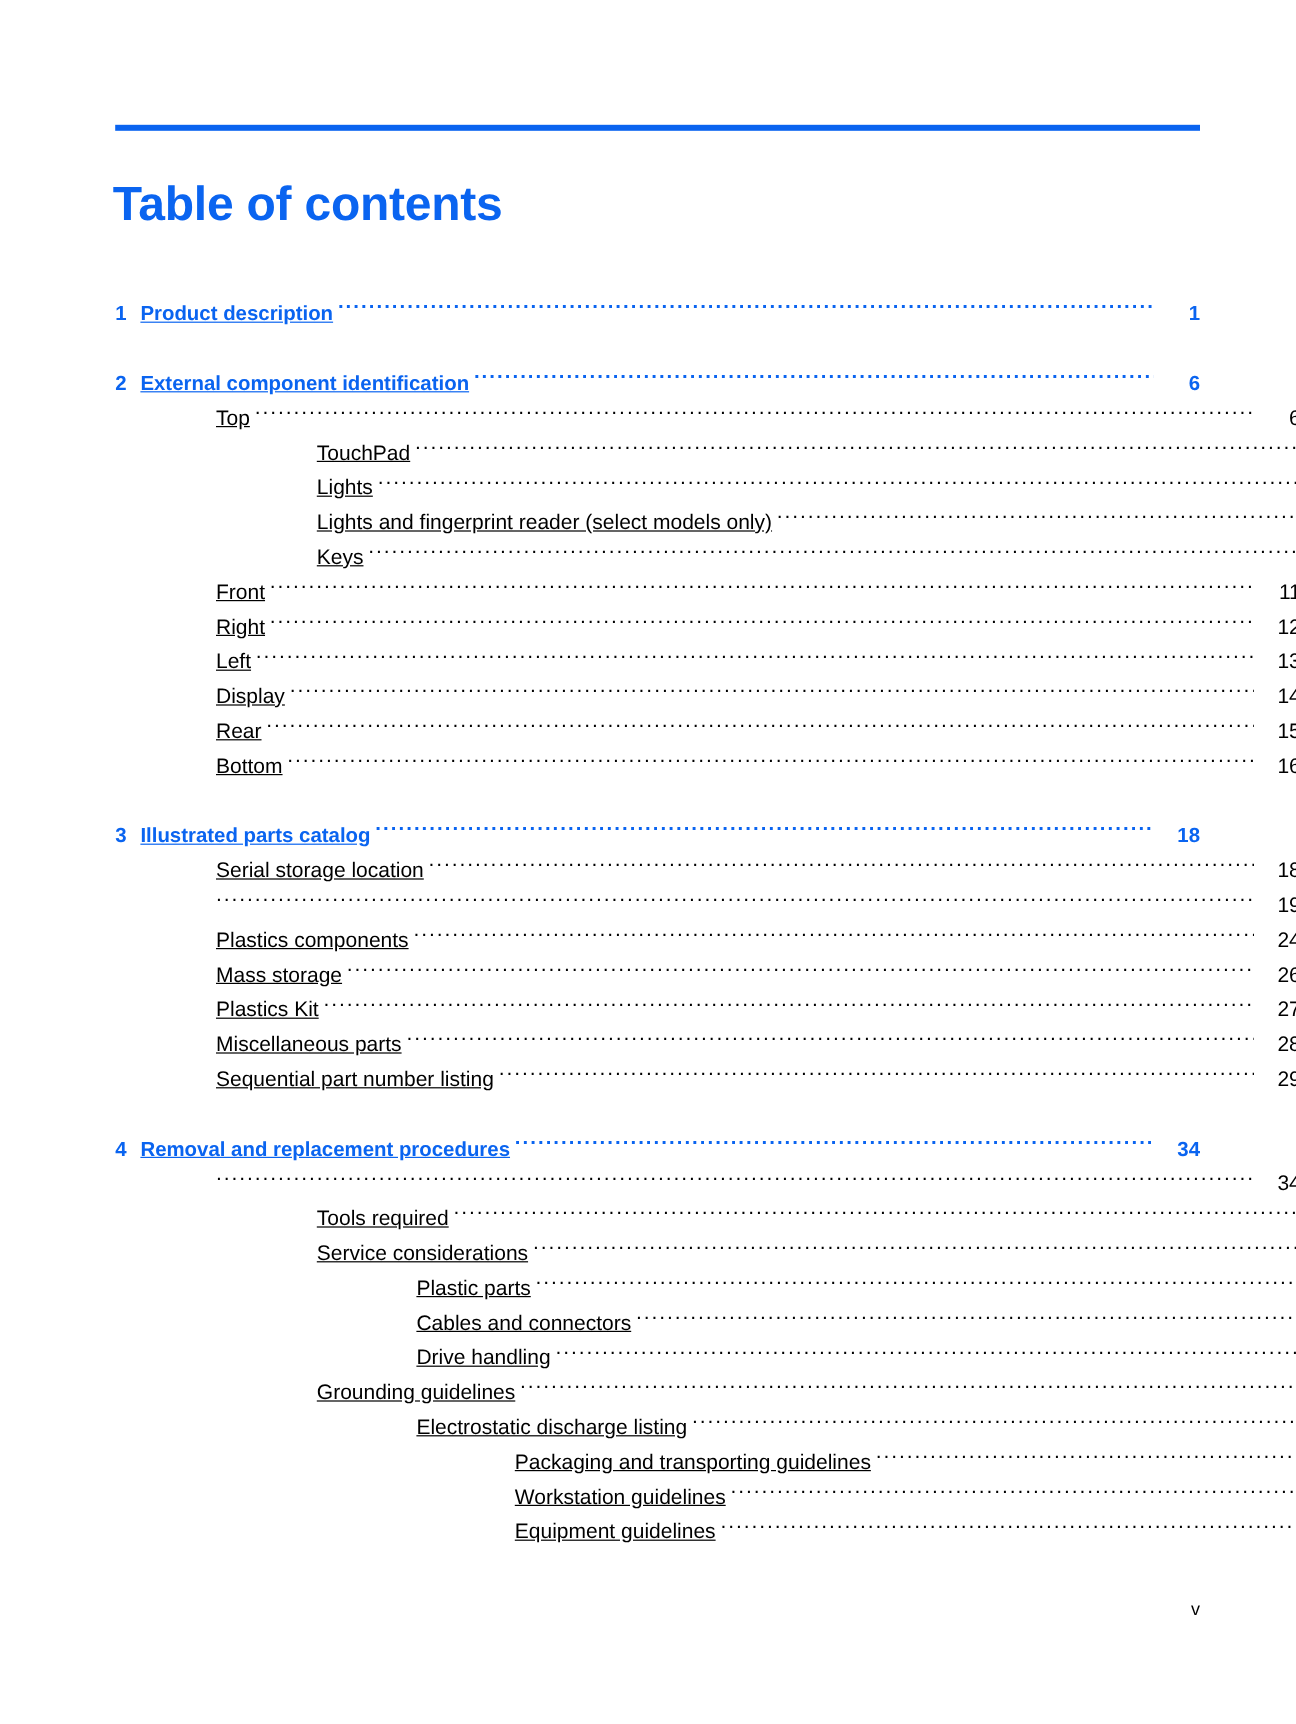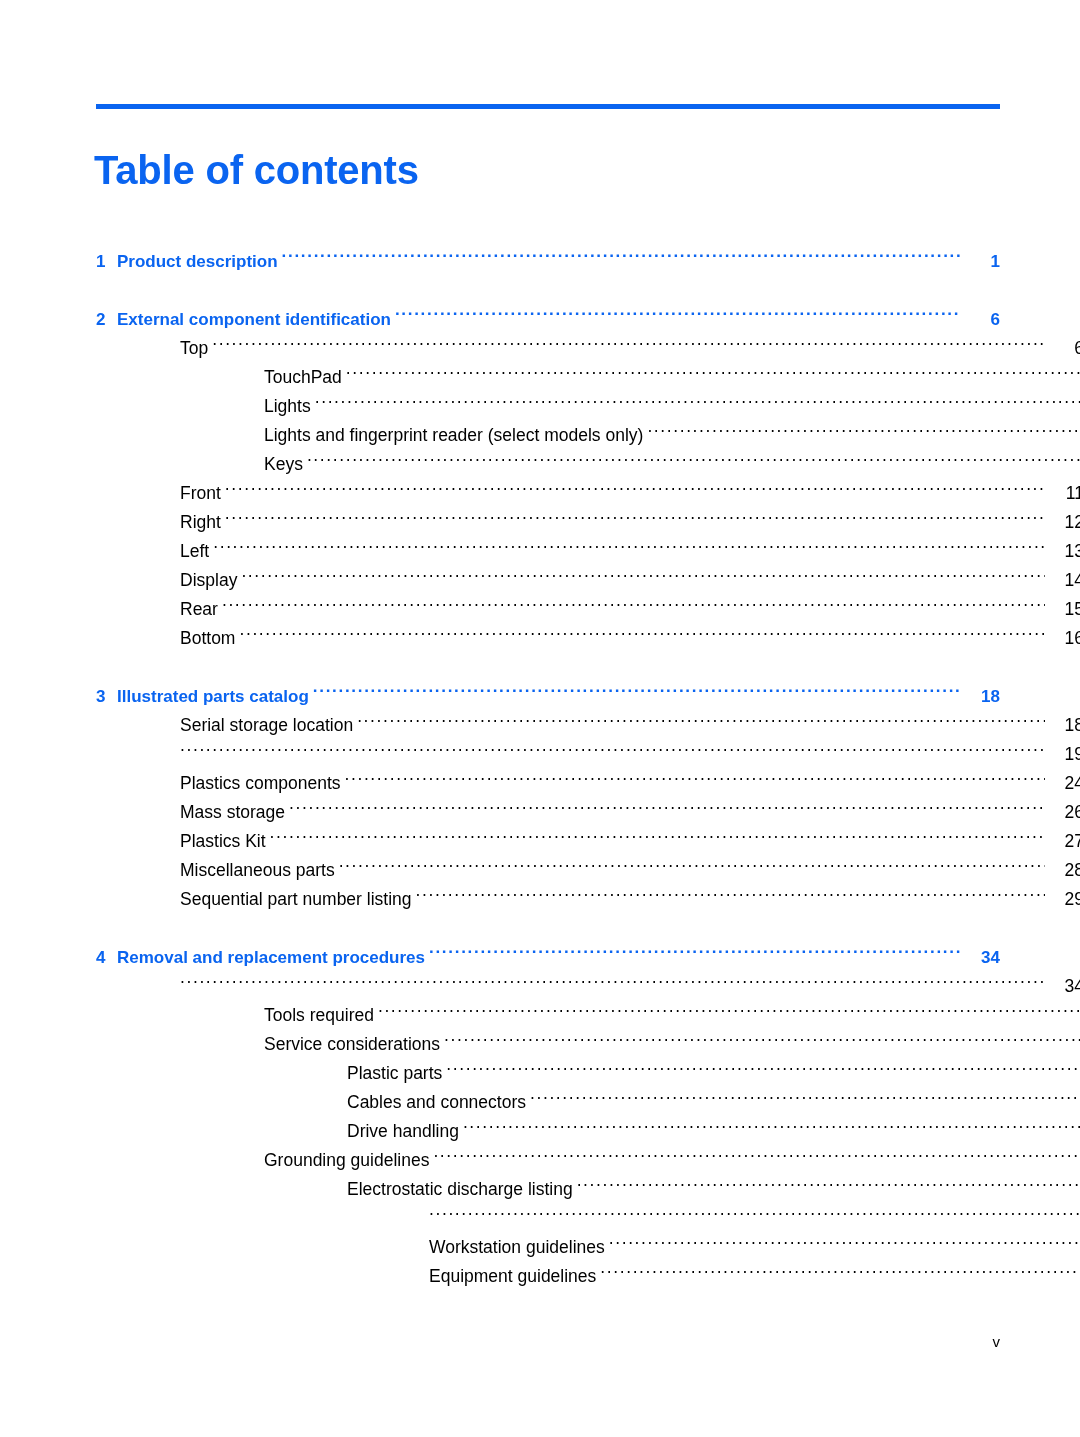--- a/index.html
+++ b/index.html
@@ -65,20 +65,21 @@
     margin-top: 0;
   }
   .chapnum {
     width: 21px;
     flex: 0 0 21px;
     text-align: left;
   }
   .label {
     flex: 0 0 auto;
     padding-right: 4px;
+    text-decoration: underline;
   }
   .leader {
     flex: 1 1 auto;
     overflow: hidden;
     position: relative;
     height: 29px;
   }
   .leader::before {
     content: "........................................................................................................................................................................................................................................................................";
     position: absolute;
@@ -261,20 +262,21 @@
       </div>
       <div class="entry lvl3">
         <span class="label">Grounding guidelines</span>
         <span class="leader"></span>
       </div>
       <div class="entry lvl4">
         <span class="label">Electrostatic discharge listing</span>
         <span class="leader"></span>
       </div>
       <div class="entry lvl5">
+        <span class="label">Packaging and transporting guidelines</span>
         <span class="leader"></span>
       </div>
       <div class="entry lvl5">
         <span class="label">Workstation guidelines</span>
         <span class="leader"></span>
       </div>
       <div class="entry lvl5">
         <span class="label">Equipment guidelines</span>
         <span class="leader"></span>
       </div>

